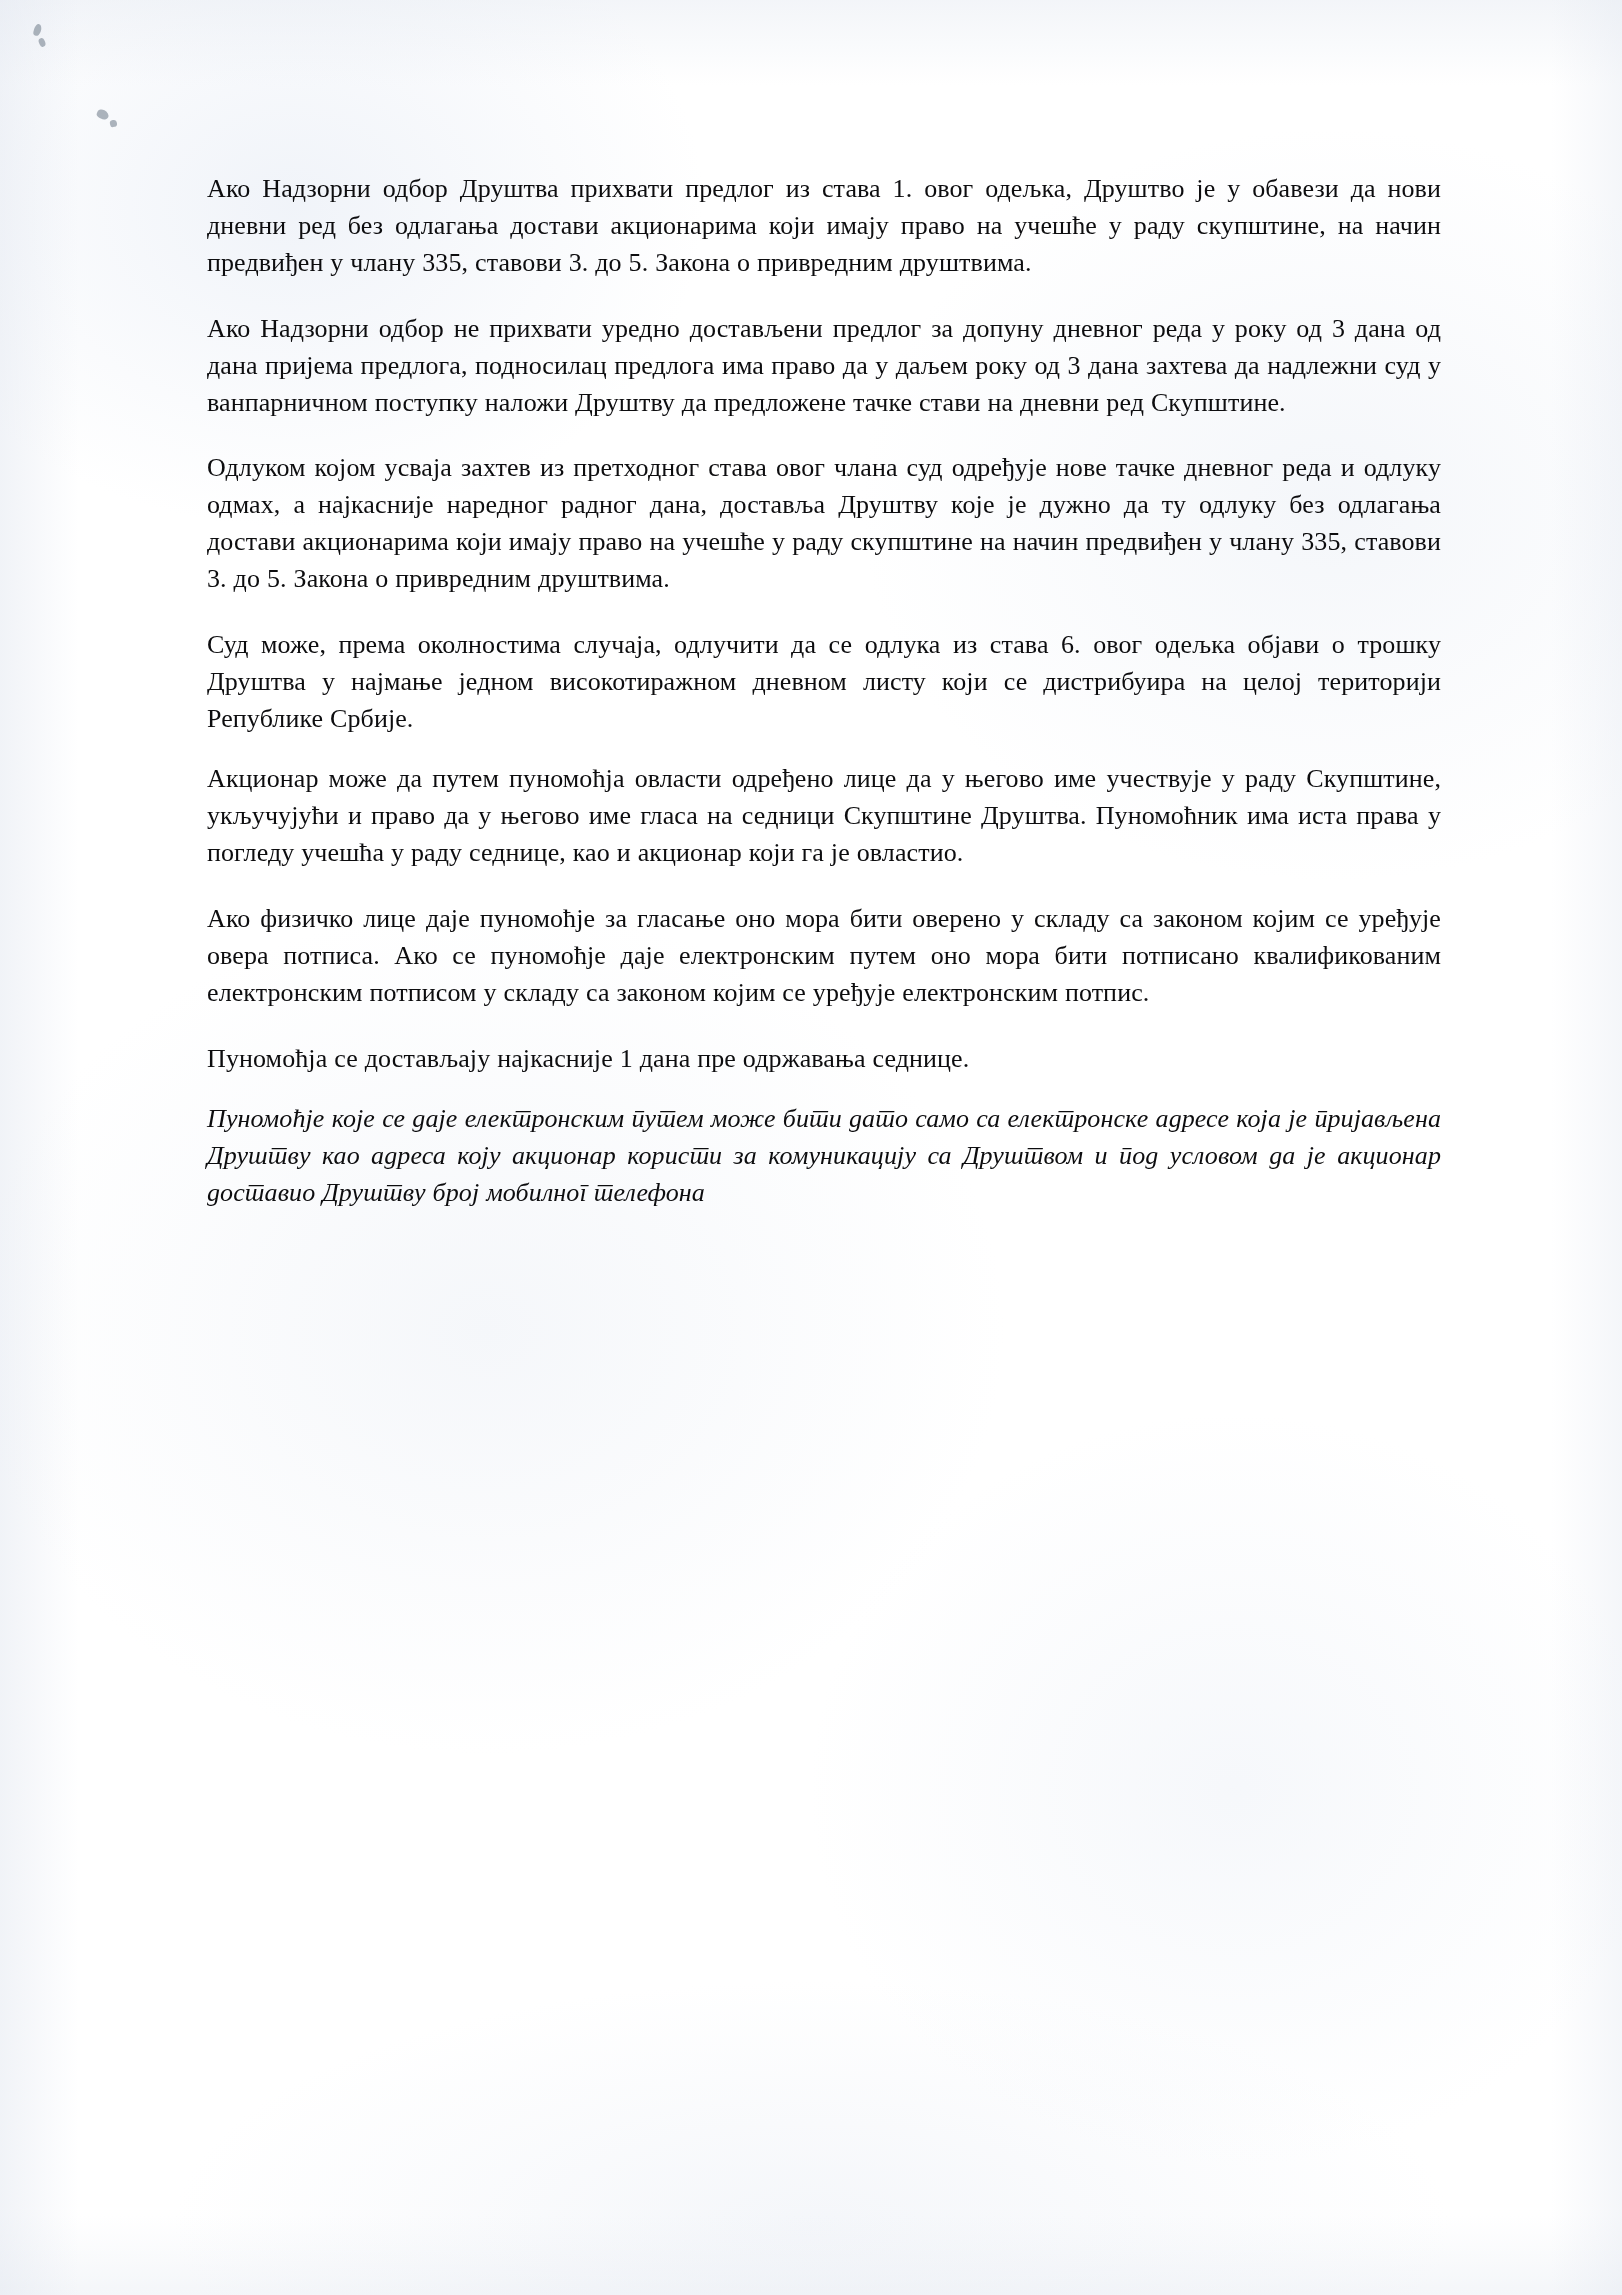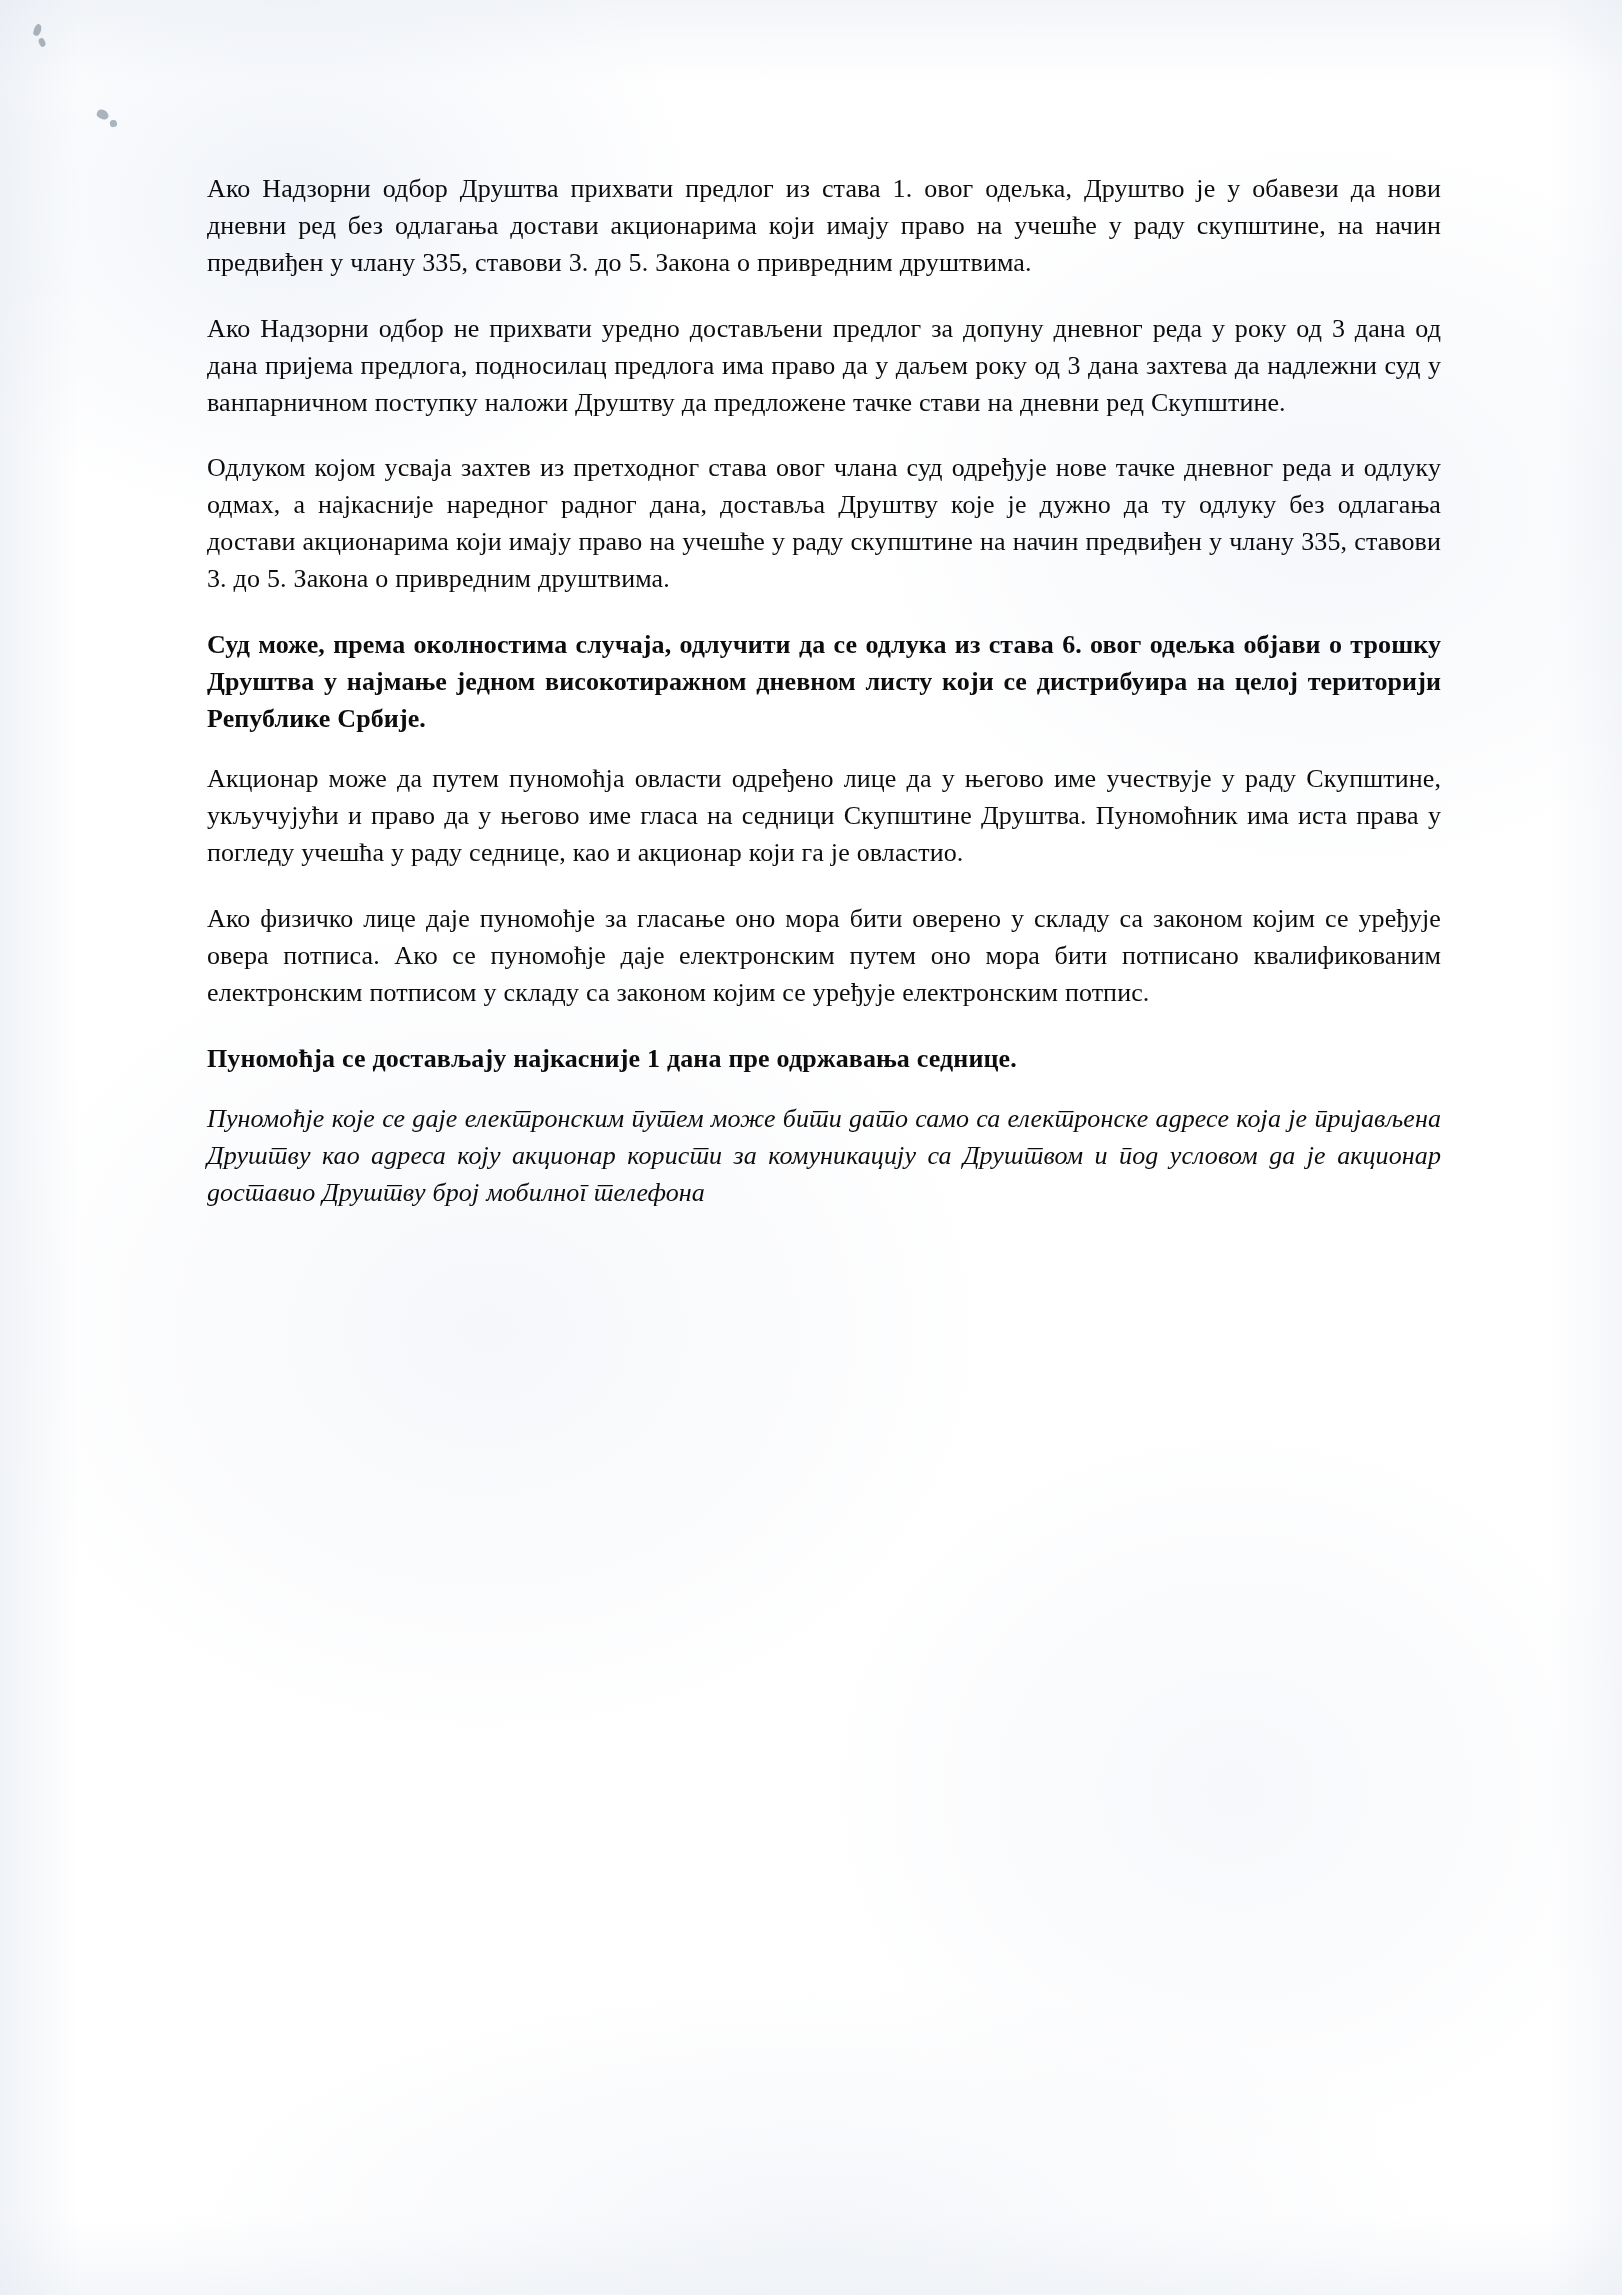--- a/index.html
+++ b/index.html
@@ -81,21 +81,21 @@
 
   p.heading-item {
     margin: 0 0 19.6px 0;
     font-size: 26px;
     line-height: 1.42;
     text-align: left;
   }
 
   
   p.gap-lg { margin-bottom: 29px; }
-  p.gap-md { margin-bottom: 23.6px; font-weight: bold; }
+  p.gap-md { margin-bottom: 23.6px; }
 </style>
 </head>
 <body>
 
 <div class="page">
 
   <div class="scan-tint"></div>
   <div class="edge-shade"></div>
 
   <div class="speck" style="left:34px;  top:23.6px;  width:7.2px; height:12.4px; transform:rotate(18deg);"></div>

